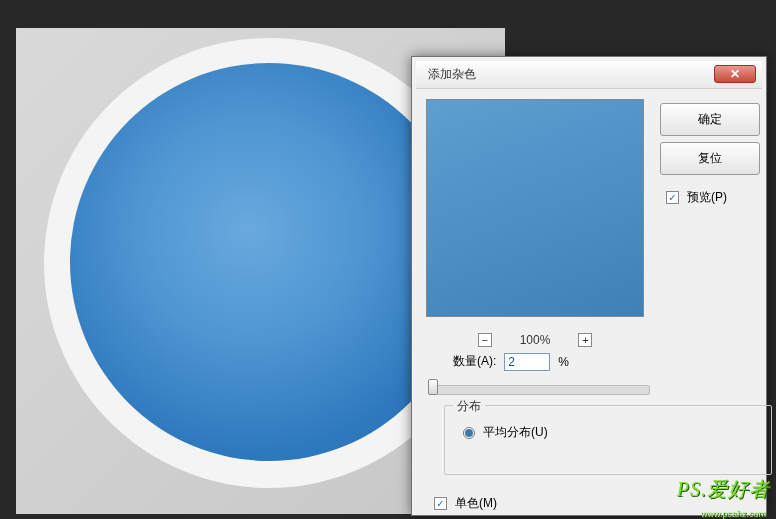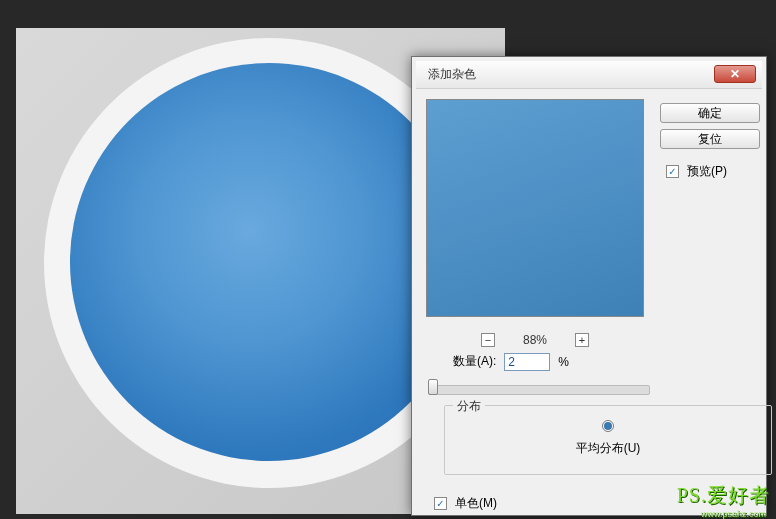--- a/index.html
+++ b/index.html
@@ -122,21 +122,21 @@
       line-height: 1;
     }
     .right-controls {
       position: absolute;
       left: 240px;
       top: 10px;
       width: 104px;
     }
     .win-btn {
       width: 100px;
-      height: 20px;
+      height: 33px;
       background: linear-gradient(#fefefe, #e4e4e4);
       border: 1px solid #999;
       border-radius: 3px;
       margin-bottom: 6px;
       display: flex;
       align-items: center;
       justify-content: center;
       font-size: 12px;
     }
     .checkbox-row {
@@ -209,21 +209,20 @@
       background: #f0f0f0;
       padding: 0 4px;
       font-size: 12px;
       color: #333;
     }
     .radio-row {
       display: flex;
       align-items: center;
       gap: 4px;
       margin: 6px 10px;
-      flex-direction: column;
     }
     .radio-row:first-of-type { margin-top: 14px; }
     .radio {
       width: 12px; height: 12px;
       border: 1px solid #777;
       border-radius: 50%;
       background: #fff;
       display: flex; align-items: center; justify-content: center;
     }
     .radio-dot {
@@ -234,22 +233,23 @@
       position: absolute;
       left: 14px;
       top: 398px;
       display: flex;
       align-items: center;
       gap: 4px;
     }
     .watermark {
       position: absolute;
       right: 6px;
-      bottom: 10px;
+      bottom: 16px;
       font-family: "Comic Sans MS", cursive;
+      font-style: italic;
       color: #7bdc2a;
       text-shadow: 1px 1px 0 #1d5d00;
       font-size: 20px;
       letter-spacing: 1px;
     }
     .watermark-sub {
       position: absolute;
       right: 10px;
       bottom: 0px;
       font-size: 9px;
@@ -274,21 +274,21 @@
       <span>✕</span>
     </div>
   </div>
   <div class="dialog-body">
 
     <div class="preview-box"></div>
     <div class="zoom-row">
       <div class="zoom-btn">
           <span>−</span>
         </div>
-      <span>88%</span>
+      <span>100%</span>
       <div class="zoom-btn">
           <span>+</span>
         </div>
     </div>
 
     <div class="right-controls">
       <div class="win-btn">
           <span>确定</span>
         </div>
       <div class="win-btn">

